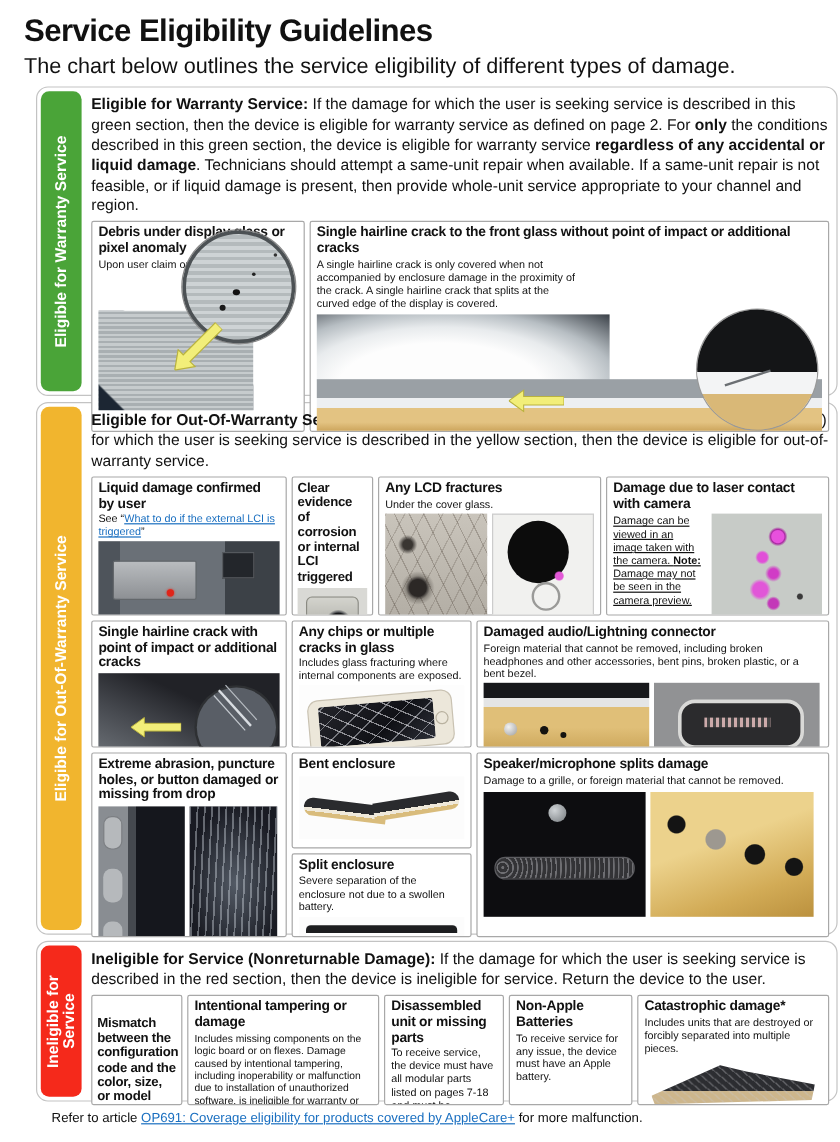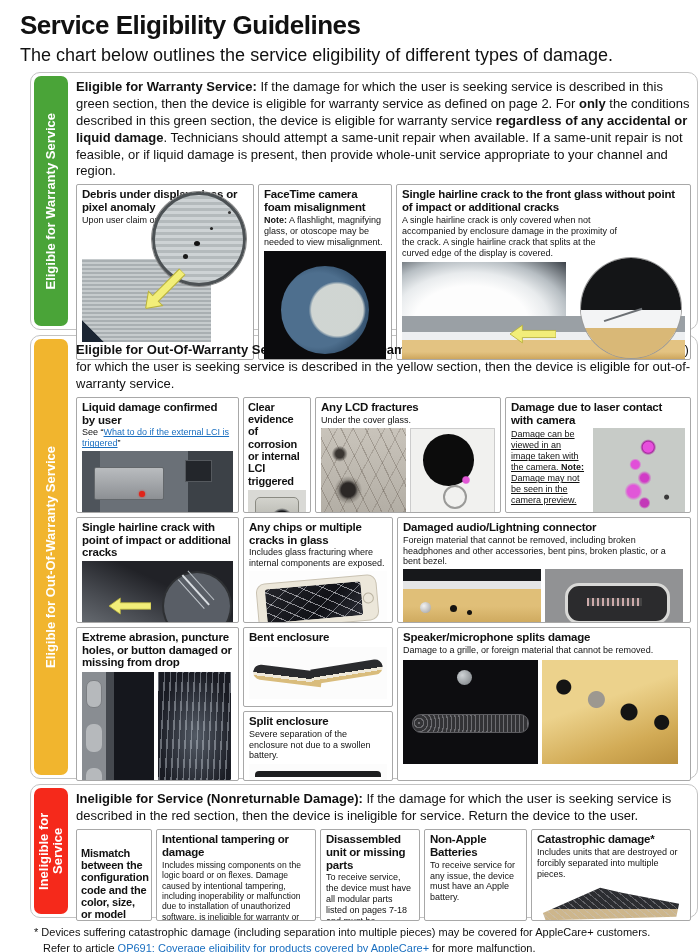--- a/index.html
+++ b/index.html
@@ -241,27 +241,20 @@
             <div class="ph img-debris">
               <div class="screen"></div>
               <div class="lens"></div>
               <div class="arrow" style="left:34%;top:44%;transform:rotate(135deg)">
                 <svg width="52" height="22" viewBox="0 0 52 22">
                     <path d="M52 11 L38 1 L38 7 L0 7 L0 15 L38 15 L38 21 Z" fill="#f2ee79" stroke="#b9b23e" stroke-width="1"></path>
                   </svg>
               </div>
             </div>
           </div>
-          <div class="cell" style="width:134px">
-            <div class="ct">FaceTime camera foam misalignment</div>
-            <div class="cb"><span class="b">Note:</span><span> A flashlight, magnifying glass, or otoscope may be needed to view misalignment.</span></div>
-            <div class="ph img-facetime">
-              <div class="cam"></div>
-            </div>
-          </div>
           <div class="cell" style="flex:1">
             <div class="ct">Single hairline crack to the front glass without point of impact or additional cracks</div>
             <div class="cb" style="max-width:220px">A single hairline crack is only covered when not accompanied by enclosure damage in the proximity of the crack. A single hairline crack that splits at the curved edge of the display is covered.</div>
             <div class="ph img-hairline">
               <div class="corner"></div>
               <div class="bandv"></div>
               <div class="zoomc"></div>
               <div class="arrow" style="left:38%;top:62%;transform:rotate(180deg)">
                 <svg width="46" height="20" viewBox="0 0 52 22">
                     <path d="M52 11 L38 1 L38 7 L0 7 L0 15 L38 15 L38 21 Z" fill="#f2ee79" stroke="#b9b23e" stroke-width="1"></path>
@@ -412,16 +405,15 @@
             <div class="ph img-cat">
               <div class="wreck"></div>
             </div>
           </div>
         </div>
       </div>
     </section>
   </div>
 
   <div class="footnote">
-    <div>* Devices suffering catastrophic damage (including separation into multiple pieces) may be covered for AppleCare+ customers.</div>
     <div class="l2"><span>Refer to article </span><a class="lnk" href="#">OP691: Coverage eligibility for products covered by AppleCare+</a><span> for more malfunction.</span></div>
   </div>
 </div>
 
 </body></html>

